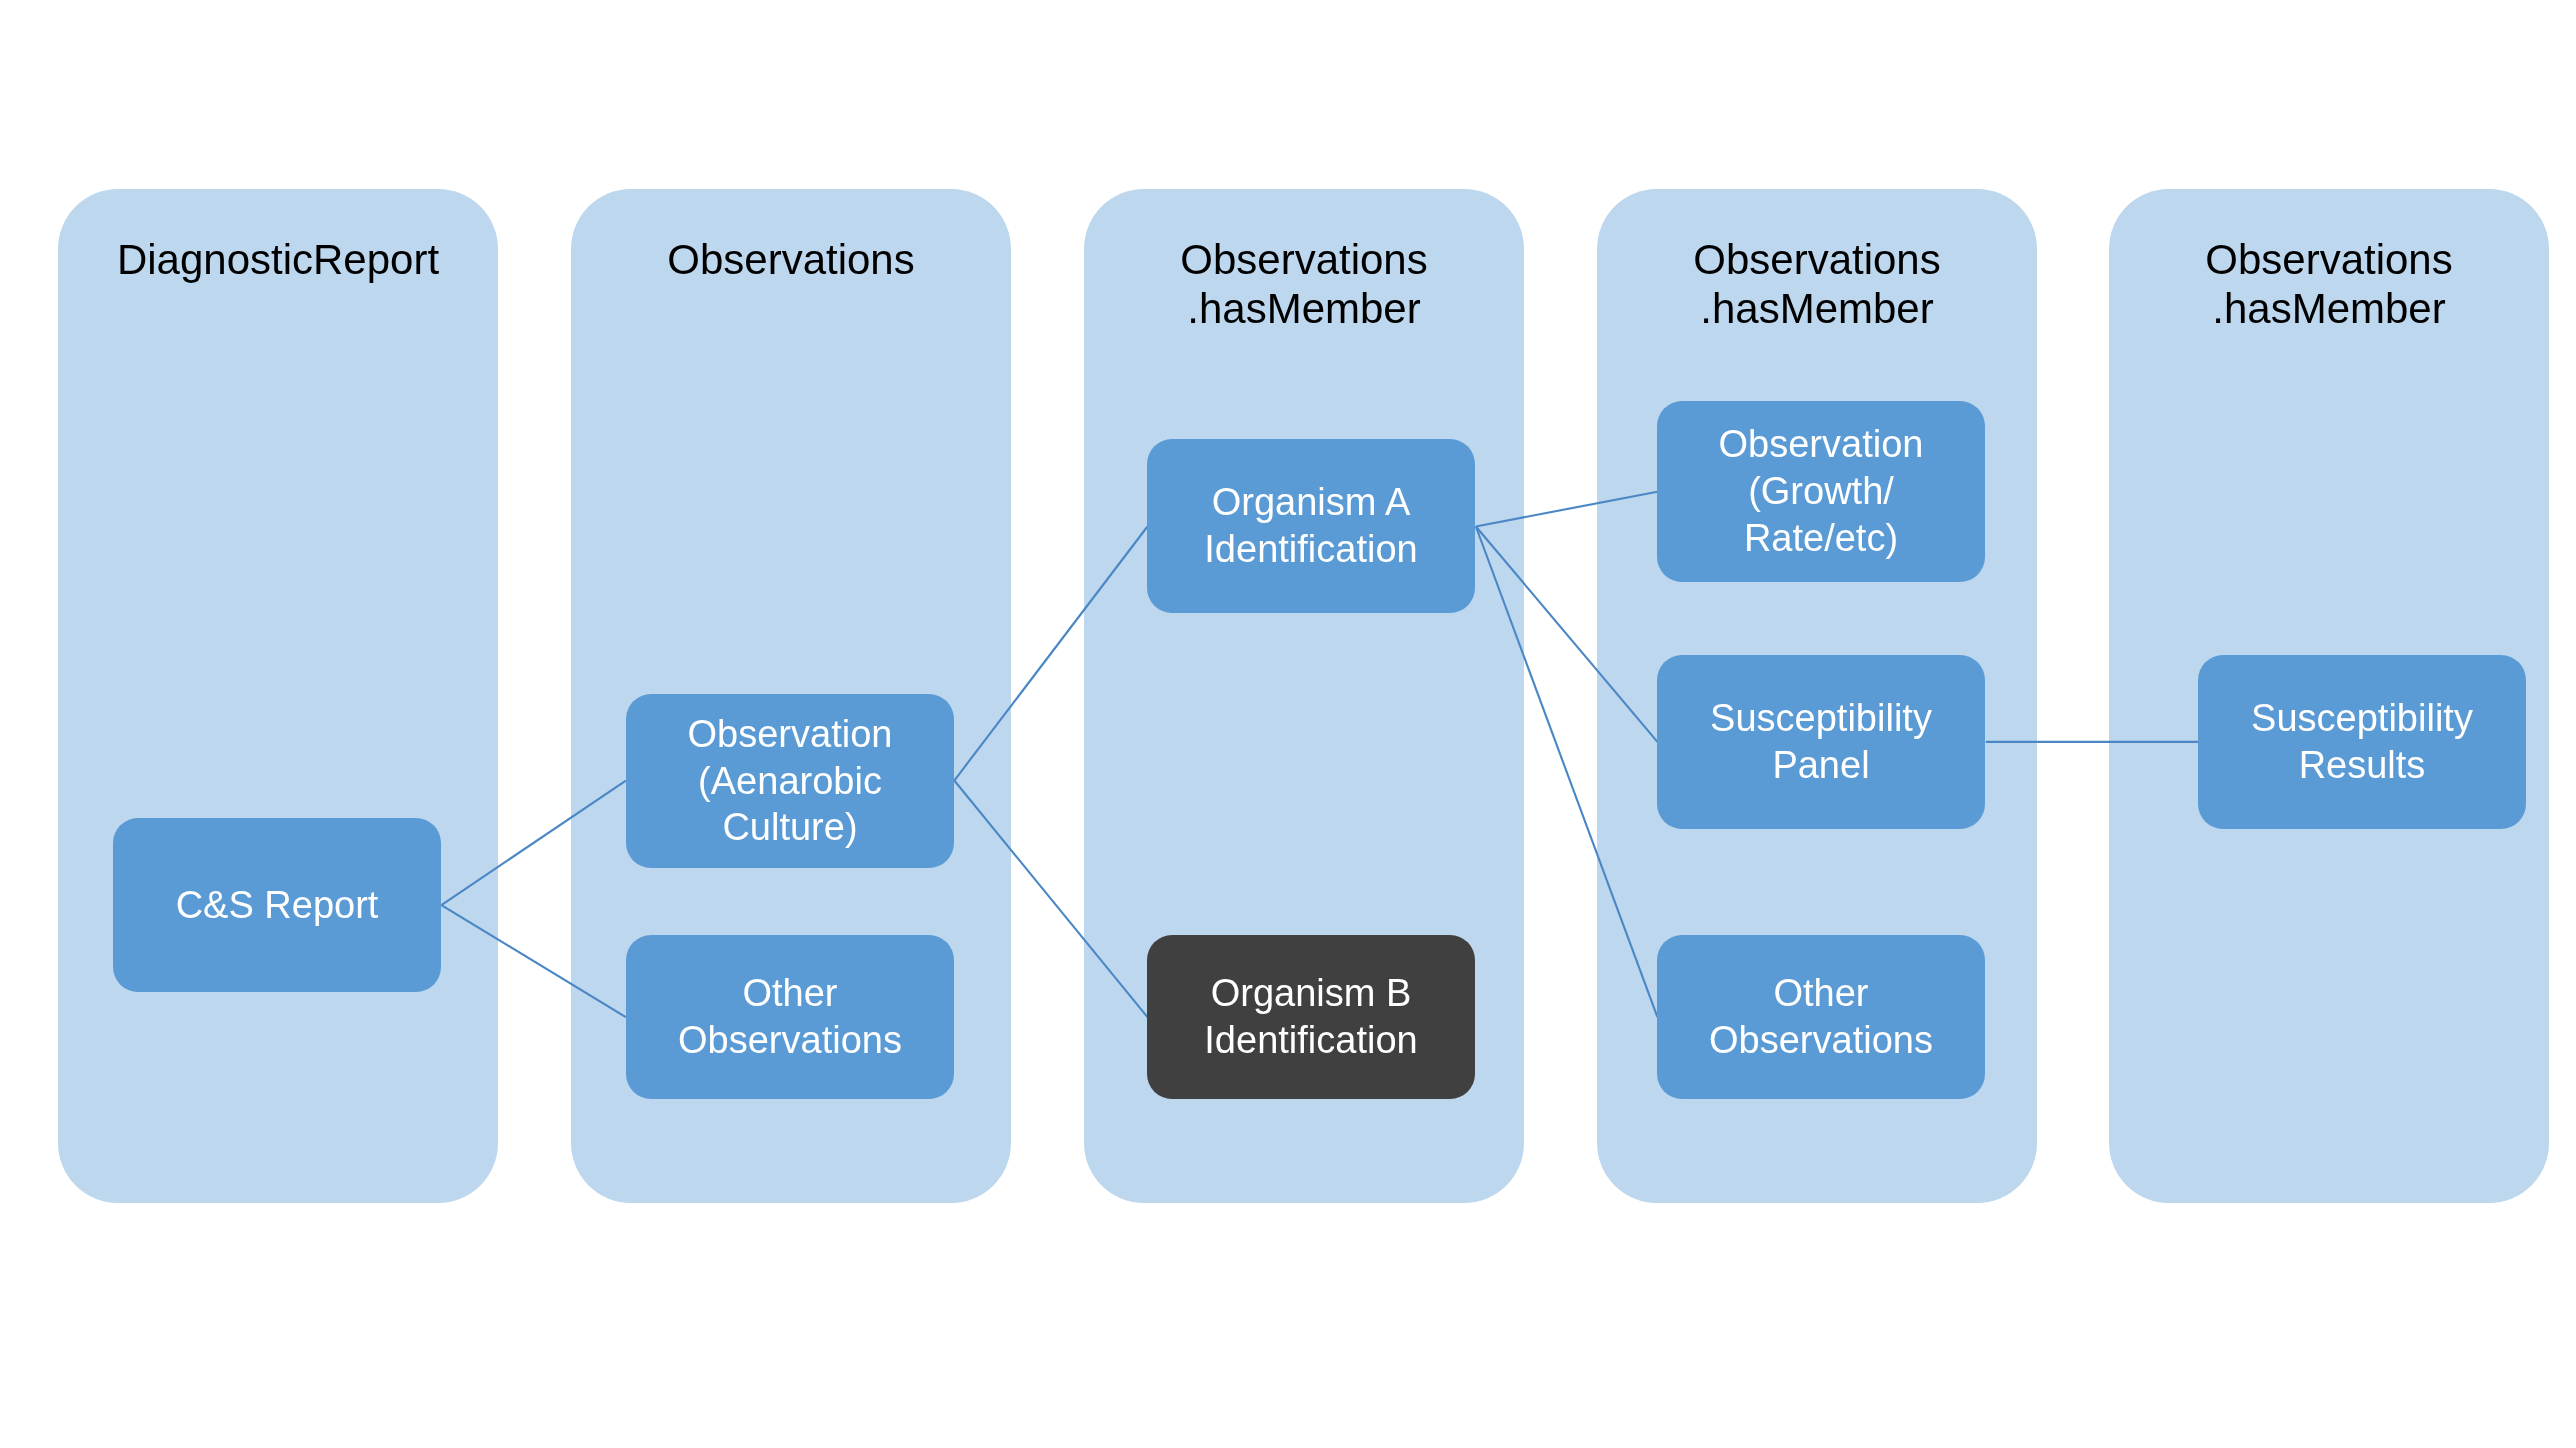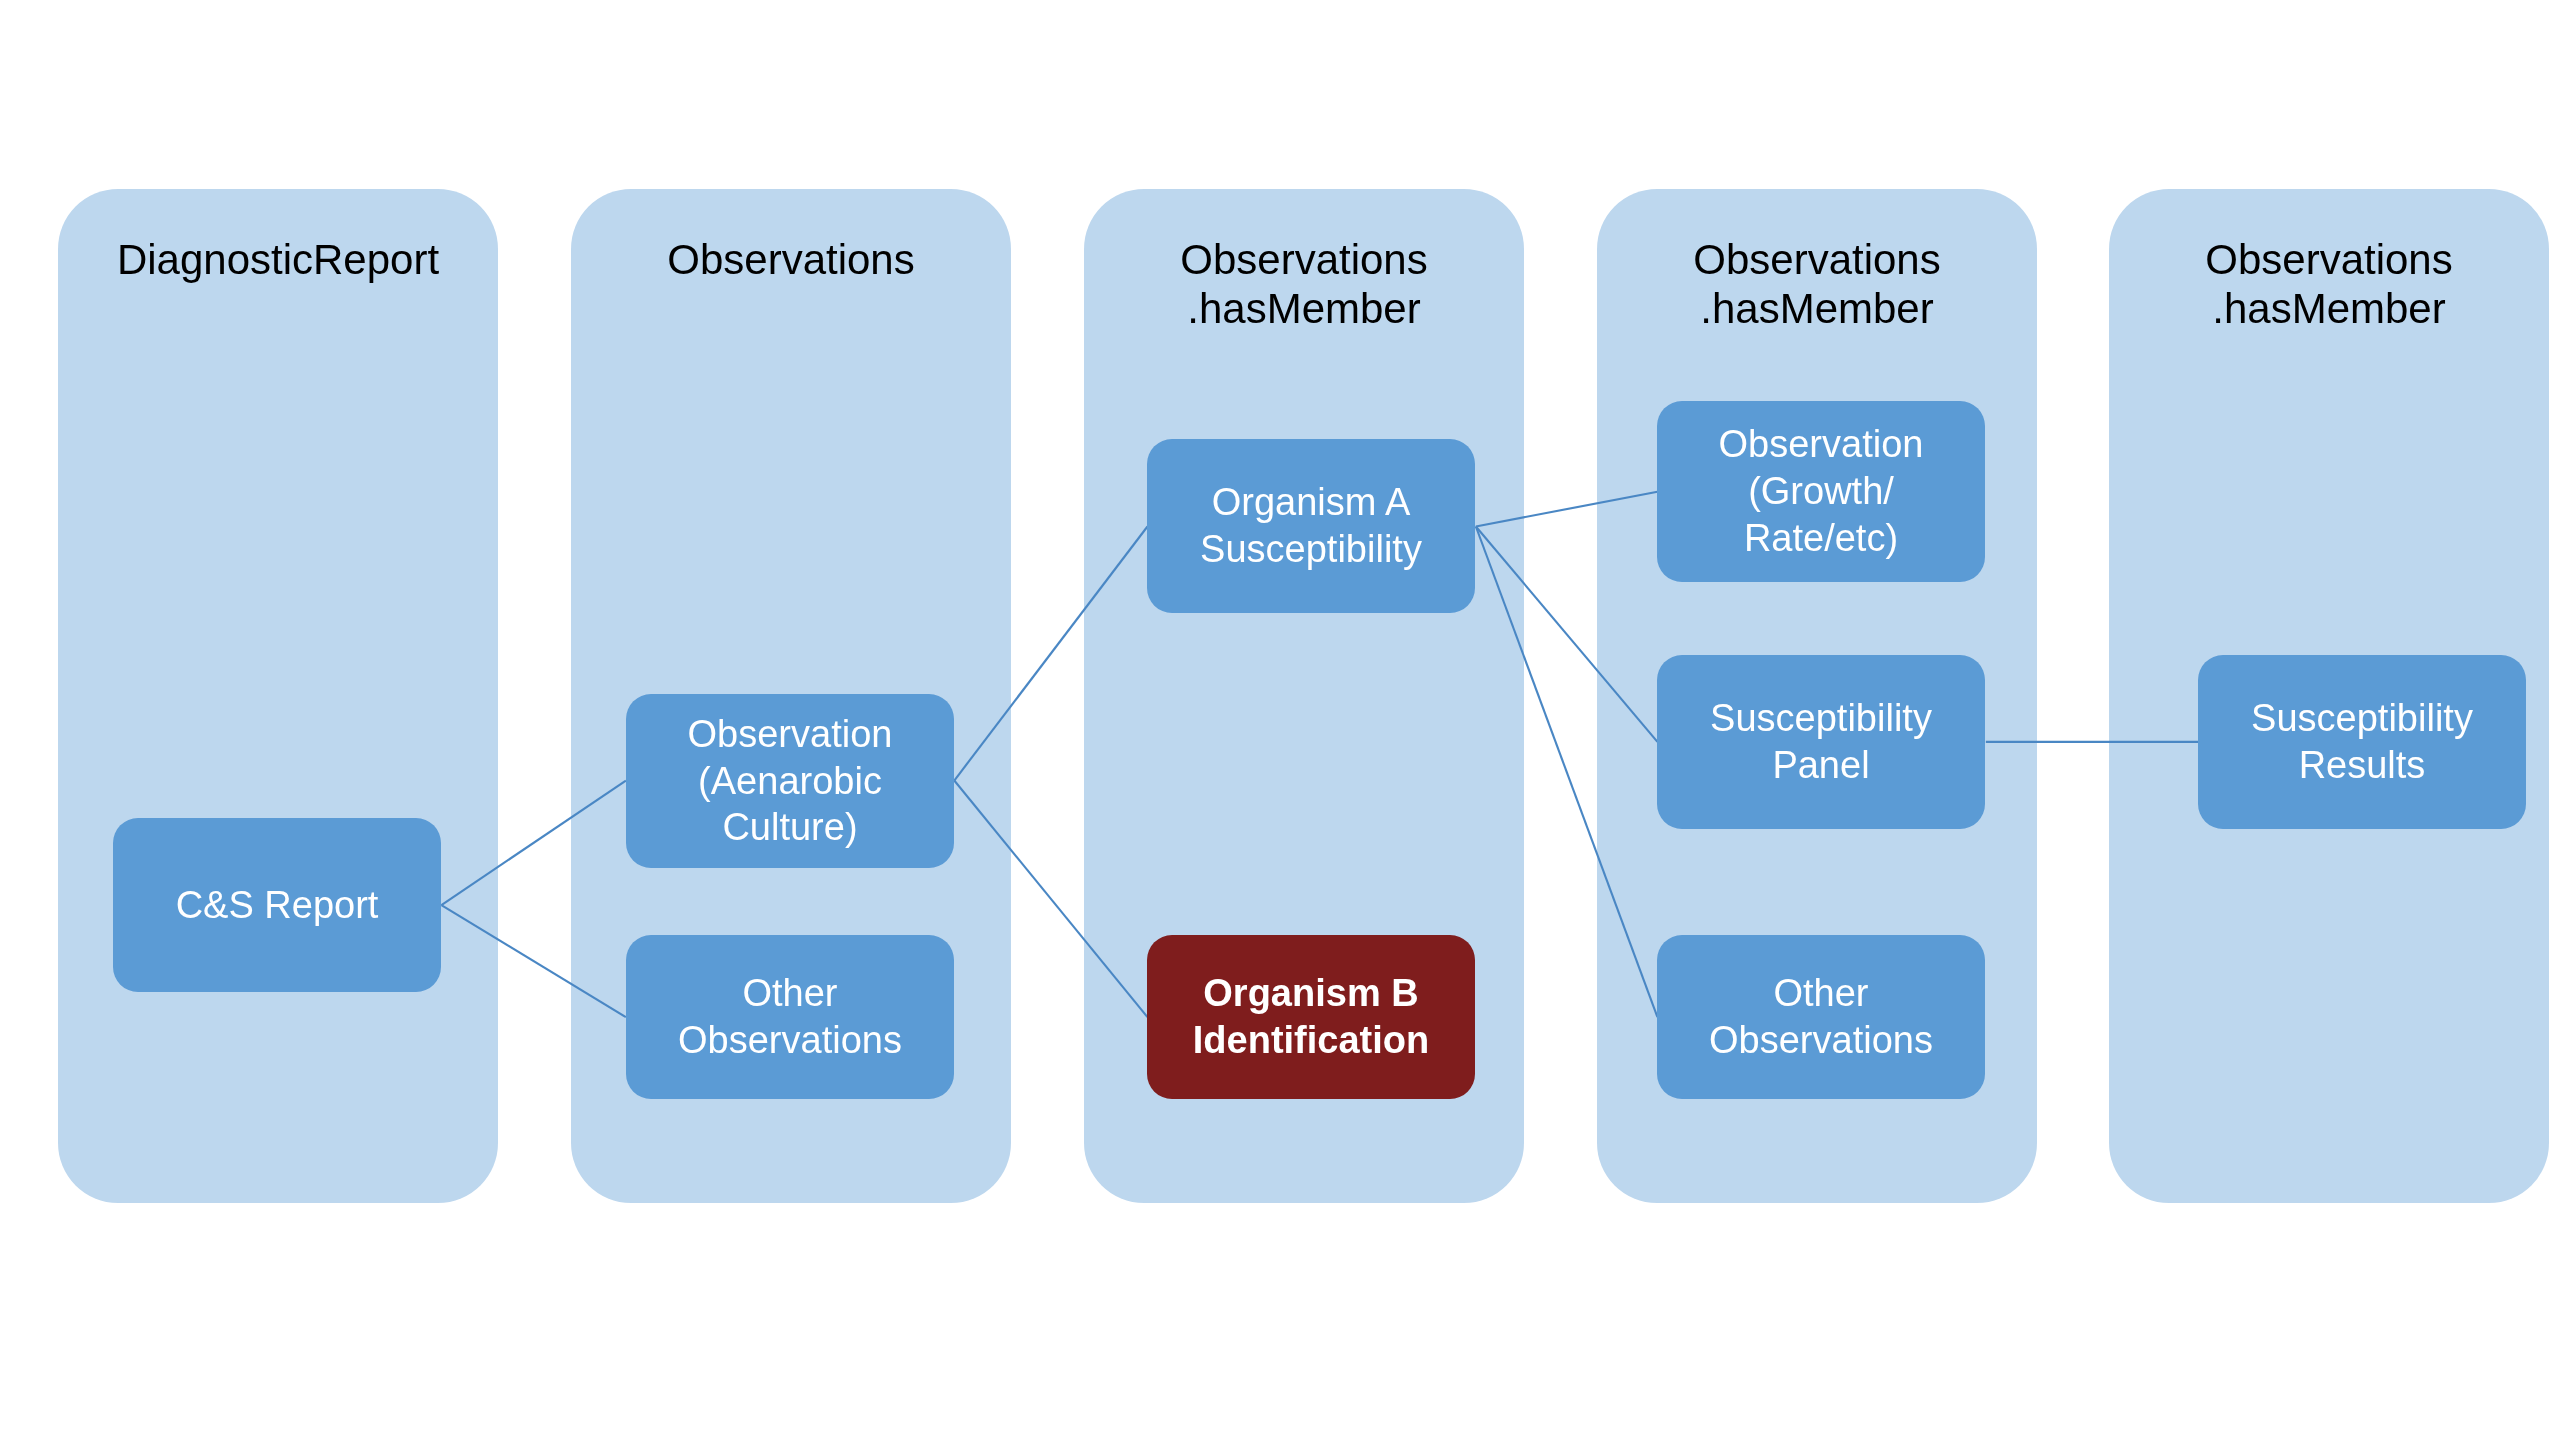--- a/index.html
+++ b/index.html
@@ -112,22 +112,22 @@
       <polyline points="2056,768 2276,768" stroke="#4A87C4" stroke-width="2.2" fill="none"></polyline>
     </svg>
 
   <div class="node" id="node0" style="left: 113px; top: 818px; width: 328px; height: 174px; background: rgb(91, 155, 213); color: rgb(255, 255, 255);">C&amp;S Report</div>
   <div class="node" id="node1" style="left: 626px; top: 694px; width: 328px; height: 174px; background: rgb(91, 155, 213); color: rgb(255, 255, 255);">Observation
 (Aenarobic
 Culture)</div>
   <div class="node" id="node2" style="left: 626px; top: 935px; width: 328px; height: 164px; background: rgb(91, 155, 213); color: rgb(255, 255, 255);">Other
 Observations</div>
   <div class="node" id="node3" style="left: 1147px; top: 439px; width: 328px; height: 174px; background: rgb(91, 155, 213); color: rgb(255, 255, 255);">Organism A
-Susceptibility</div>
-  <div class="node" id="node4" style="left: 1147px; top: 935px; width: 328px; height: 164px; background: #7f1d1d; color: rgb(255, 255, 255); font-weight: bold;">Organism B
+Identification</div>
+  <div class="node" id="node4" style="left: 1147px; top: 935px; width: 328px; height: 164px; background: #404040; color: rgb(255, 255, 255);">Organism B
 Identification</div>
   <div class="node" id="node5" style="left: 1657px; top: 401px; width: 328px; height: 181px; background: rgb(91, 155, 213); color: rgb(255, 255, 255);">Observation
 (Growth/
 Rate/etc)</div>
   <div class="node" id="node6" style="left: 1657px; top: 655px; width: 328px; height: 174px; background: rgb(91, 155, 213); color: rgb(255, 255, 255);">Susceptibility
 Panel</div>
   <div class="node" id="node7" style="left: 1657px; top: 935px; width: 328px; height: 164px; background: rgb(91, 155, 213); color: rgb(255, 255, 255);">Other
 Observations</div>
   <div class="node" id="node8" style="left: 2198px; top: 655px; width: 328px; height: 174px; background: rgb(91, 155, 213); color: rgb(255, 255, 255);">Susceptibility
 Results</div>

